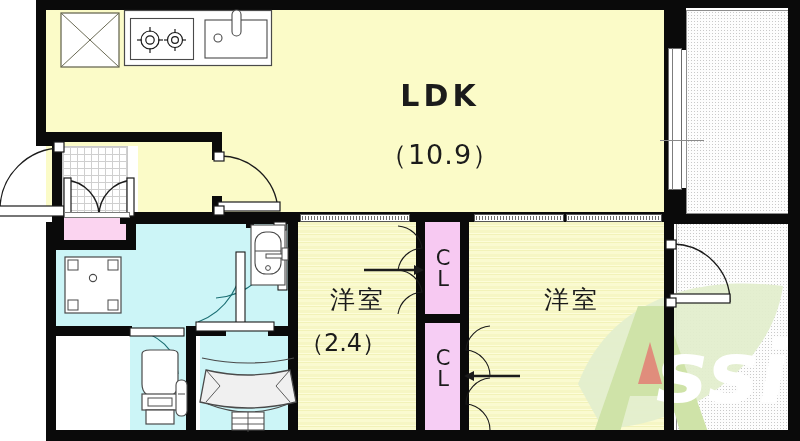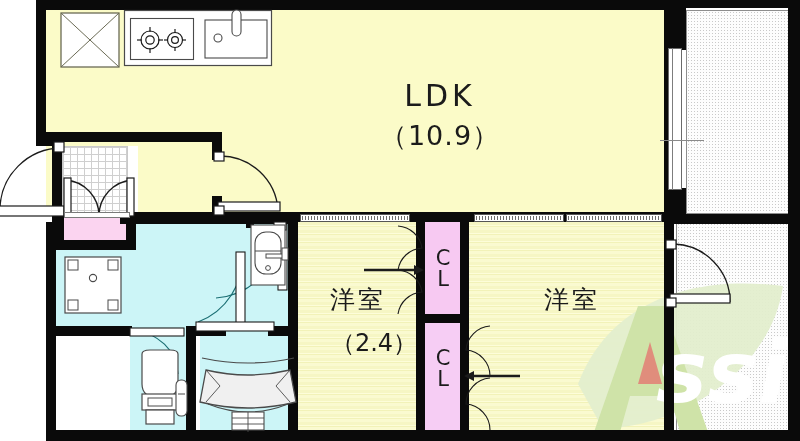--- a/index.html
+++ b/index.html
@@ -37,22 +37,22 @@
      background:#fdfdfd;
      background-image:
        radial-gradient(#c9c9c9 0.7px,transparent 0.8px);
      background-size:3px 3px;
   }
 
   
   .lbl{position:absolute;color:#1b1b1b;text-align:center;
        font-family:"DejaVu Sans","Liberation Sans",sans-serif;
        white-space:nowrap;}
-  .lbl-ldk{font-size:30px;letter-spacing:4px;font-weight:400;}
-  .lbl-ldk-sub{font-size:27px;letter-spacing:1px;}
+  .lbl-ldk{font-size:30px;letter-spacing:4px;font-weight:700;}
+  .lbl-ldk-sub{font-size:27px;letter-spacing:1px;margin-top:19px;}
   .lbl-room{font-size:25px;letter-spacing:3px;}
   .lbl-room-sub{font-size:24px;letter-spacing:0px;}
   .lbl-cl{font-size:21px;line-height:22px;letter-spacing:0;}
 
   
   .fx{position:absolute;}
   .fx svg{display:block;overflow:visible;}
 
   
   #watermark{position:absolute;right:2px;bottom:2px;width:230px;height:175px;
@@ -325,21 +325,21 @@
       <line x1="48" y1="56" x2="48" y2="76" stroke="#4a4a4a" stroke-width="0.9"></line>
     </svg>
   </div>
 
   <div class="abs white-fill" style="left:64px;top:212px;width:66px;height:6px;border:1px solid #7a7a7a;"></div>
 
   <div class="lbl lbl-ldk" style="left:340px;top:78px;width:200px;">LDK</div>
   <div class="lbl lbl-ldk-sub" style="left:340px;top:118px;width:200px;">（10.9）</div>
 
   <div class="lbl lbl-room" style="left:298px;top:283px;width:120px;">洋室</div>
-  <div class="lbl lbl-room-sub" style="left:314px;top:327px;width:120px;">（2.4）</div>
+  <div class="lbl lbl-room-sub" style="left:283px;top:327px;width:120px;">（2.4）</div>
 
   <div class="lbl lbl-room" style="left:510px;top:283px;width:124px;">洋室</div>
 
   <div class="lbl lbl-cl" style="left:426px;top:247px;width:34px;">C</div>
   <div class="lbl lbl-cl" style="left:426px;top:268px;width:34px;">L</div>
 
   <div class="lbl lbl-cl" style="left:426px;top:347px;width:34px;">C</div>
   <div class="lbl lbl-cl" style="left:426px;top:368px;width:34px;">L</div>
 
 </div>

